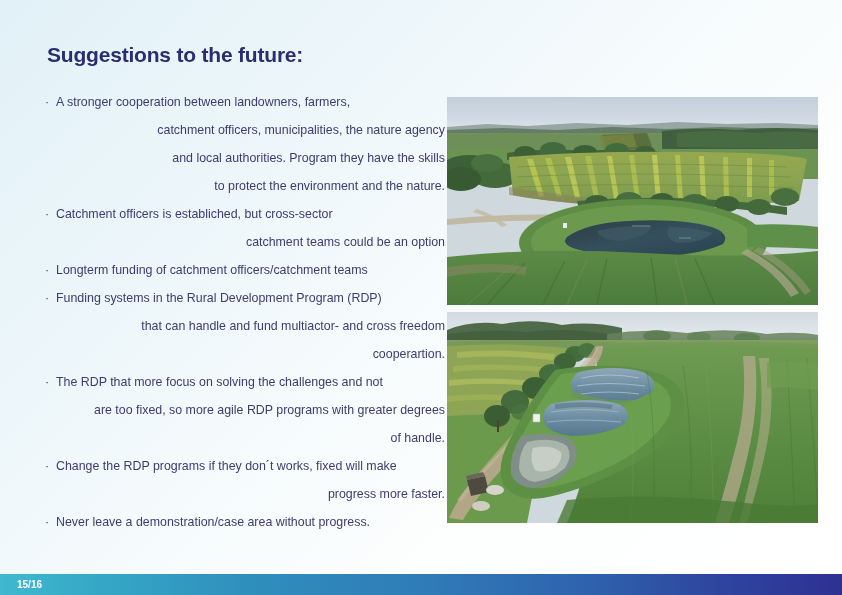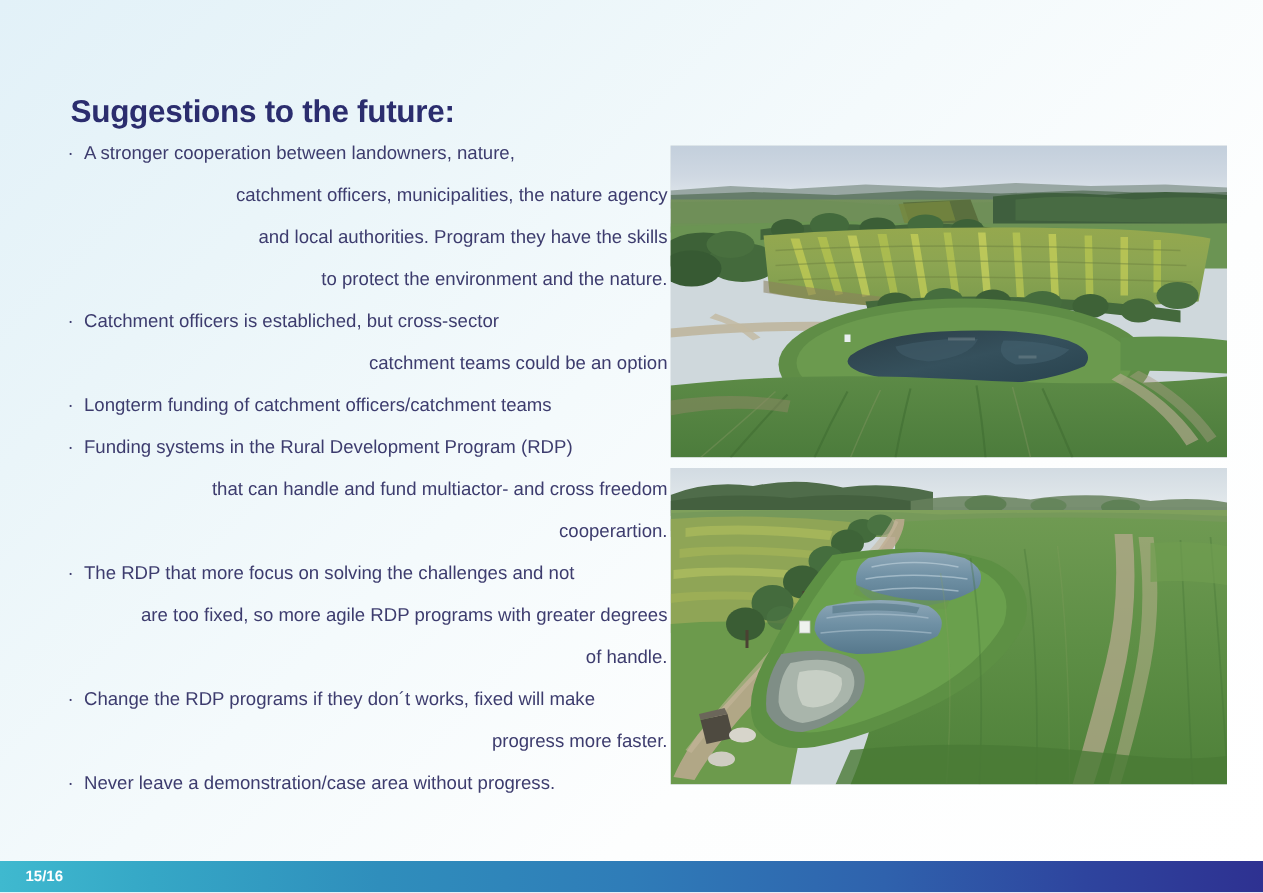--- a/index.html
+++ b/index.html
@@ -26,21 +26,20 @@
   
   .slide-title {
     position: absolute;
     left: 47px;
     top: 43px;
     font-size: 21px;
     font-weight: bold;
     color: #2b2d6e;
     letter-spacing: -0.2px;
     white-space: nowrap;
-    margin-top: 20px;
   }
 
   
   .body-text {
     position: absolute;
     left: 45px;
     top: 88px;
     width: 400px;
     color: #3d3c6e;
     font-size: 12.4px;
@@ -136,21 +135,21 @@
 
 <div class="slide">
 
   <div class="slide-title">Suggestions to the future:</div>
 
   <div class="body-text">
 
     <div class="bullet-block">
       <div class="bullet-line first">
         <span class="dot">·</span>
-        <span>A stronger cooperation between landowners, nature,</span>
+        <span>A stronger cooperation between landowners, farmers,</span>
       </div>
       <div class="bullet-line cont">
         <span>catchment officers, municipalities, the nature agency</span>
       </div>
       <div class="bullet-line cont">
         <span>and local authorities. Program they have the skills</span>
       </div>
       <div class="bullet-line cont">
         <span>to protect the environment and the nature.</span>
       </div>

